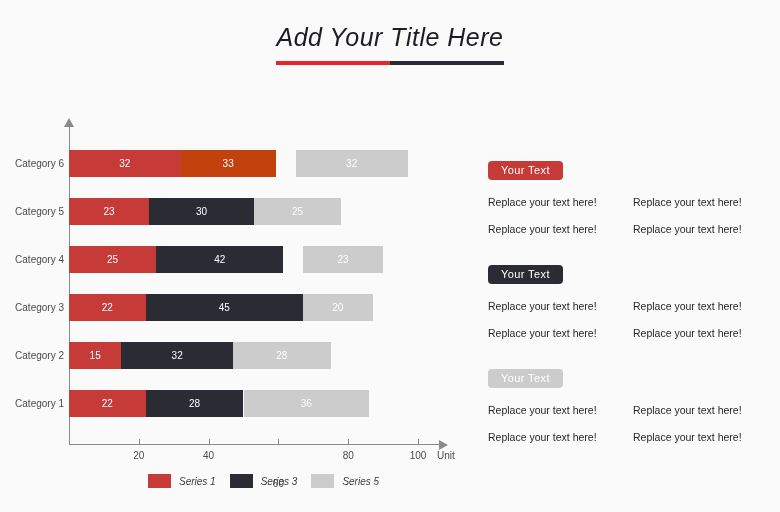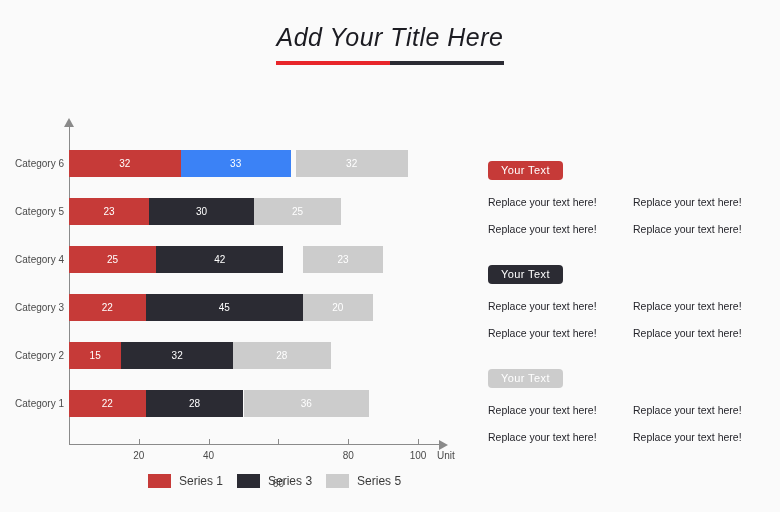--- a/index.html
+++ b/index.html
@@ -111,21 +111,21 @@
   
   #legend {
     position: absolute;
     left: 148px; top: 474px;
     display: flex;
     align-items: center;
     gap: 14px;
   }
   .legend-item { display: flex; align-items: center; gap: 8px; }
   .legend-swatch { width: 23px; height: 14px; }
-  .legend-text { font-size: 12px; color: #3a3a3a; white-space: nowrap; }
+  .legend-text { font-size: 10px; color: #3a3a3a; white-space: nowrap; font-style: italic; }
 
   
   #right-panel {
     position: absolute;
     left: 488px; top: 160px;
     width: 290px;
   }
   .text-block { margin-bottom: 29px; }
   .block-badge {
     display: inline-block;
@@ -182,21 +182,21 @@
       <div class="cat-label" style="top: 158px;">Category 6</div>
       <div class="cat-label" style="top: 206px;">Category 5</div>
       <div class="cat-label" style="top: 254px;">Category 4</div>
       <div class="cat-label" style="top: 302px;">Category 3</div>
       <div class="cat-label" style="top: 350px;">Category 2</div>
       <div class="cat-label" style="top: 398px;">Category 1</div>
     </div>
   <div id="bars-host">
       <div class="bar-row" style="top: 150px;">
         <div class="seg-box" style="left: 0px; width: 111.68px; background: rgb(198, 58, 56);">32</div>
-        <div class="seg-box" style="left: 111.68px; width: 110px; background: #3b82f6;">33</div>
+        <div class="seg-box" style="left: 111.68px; width: 95px; background: #c2410c;">33</div>
         <div class="seg-box" style="left: 226.85px; width: 111.68px; background: rgb(204, 204, 204);">32</div>
       </div>
       <div class="bar-row" style="top: 198px;">
         <div class="seg-box" style="left: 0px; width: 80.27px; background: rgb(198, 58, 56);">23</div>
         <div class="seg-box" style="left: 80.27px; width: 104.7px; background: rgb(43, 43, 51);">30</div>
         <div class="seg-box" style="left: 184.97px; width: 87.25px; background: rgb(204, 204, 204);">25</div>
       </div>
       <div class="bar-row" style="top: 246px;">
         <div class="seg-box" style="left: 0px; width: 87.25px; background: rgb(198, 58, 56);">25</div>
         <div class="seg-box" style="left: 87.25px; width: 127px; background: rgb(43, 43, 51);">42</div>

